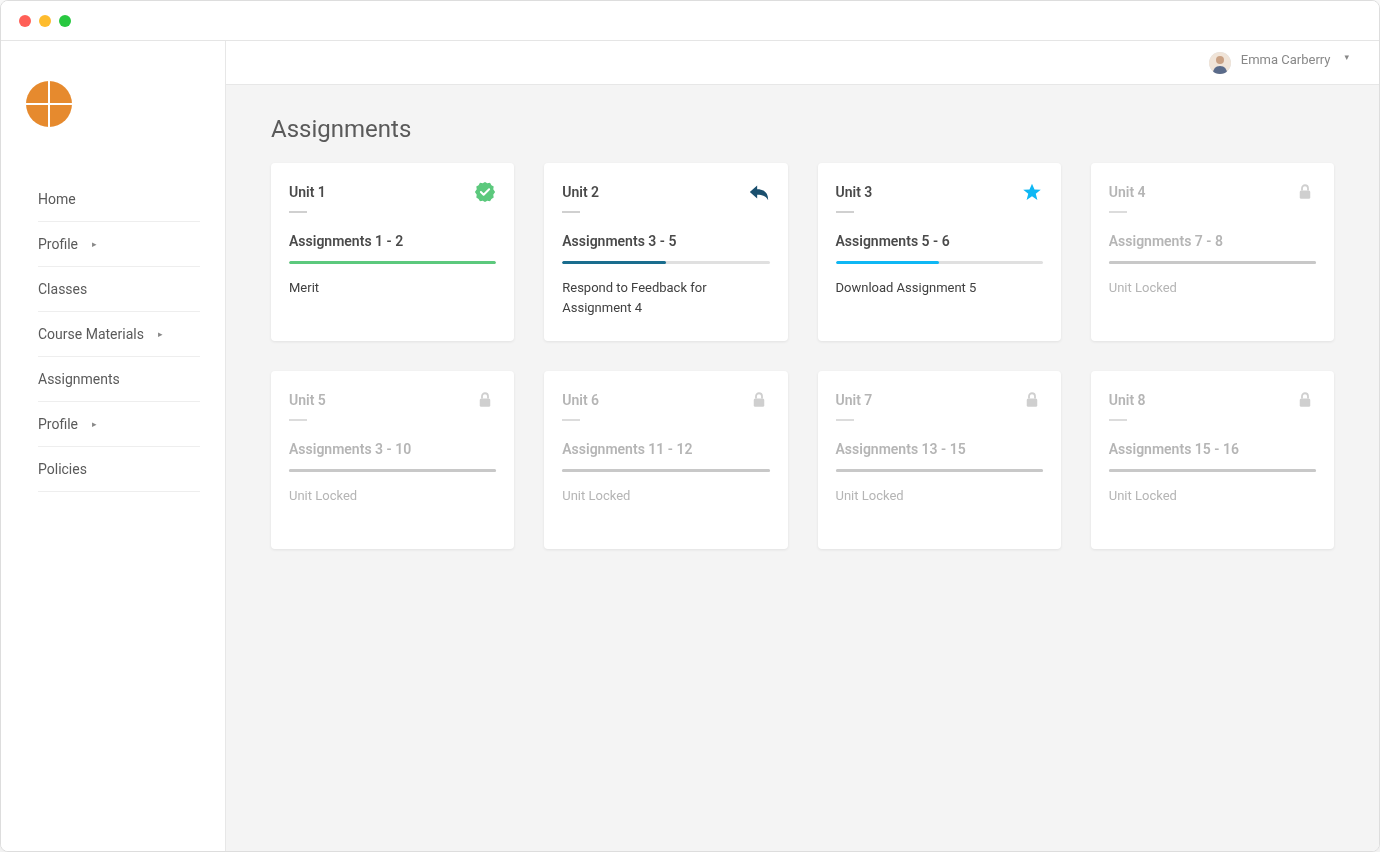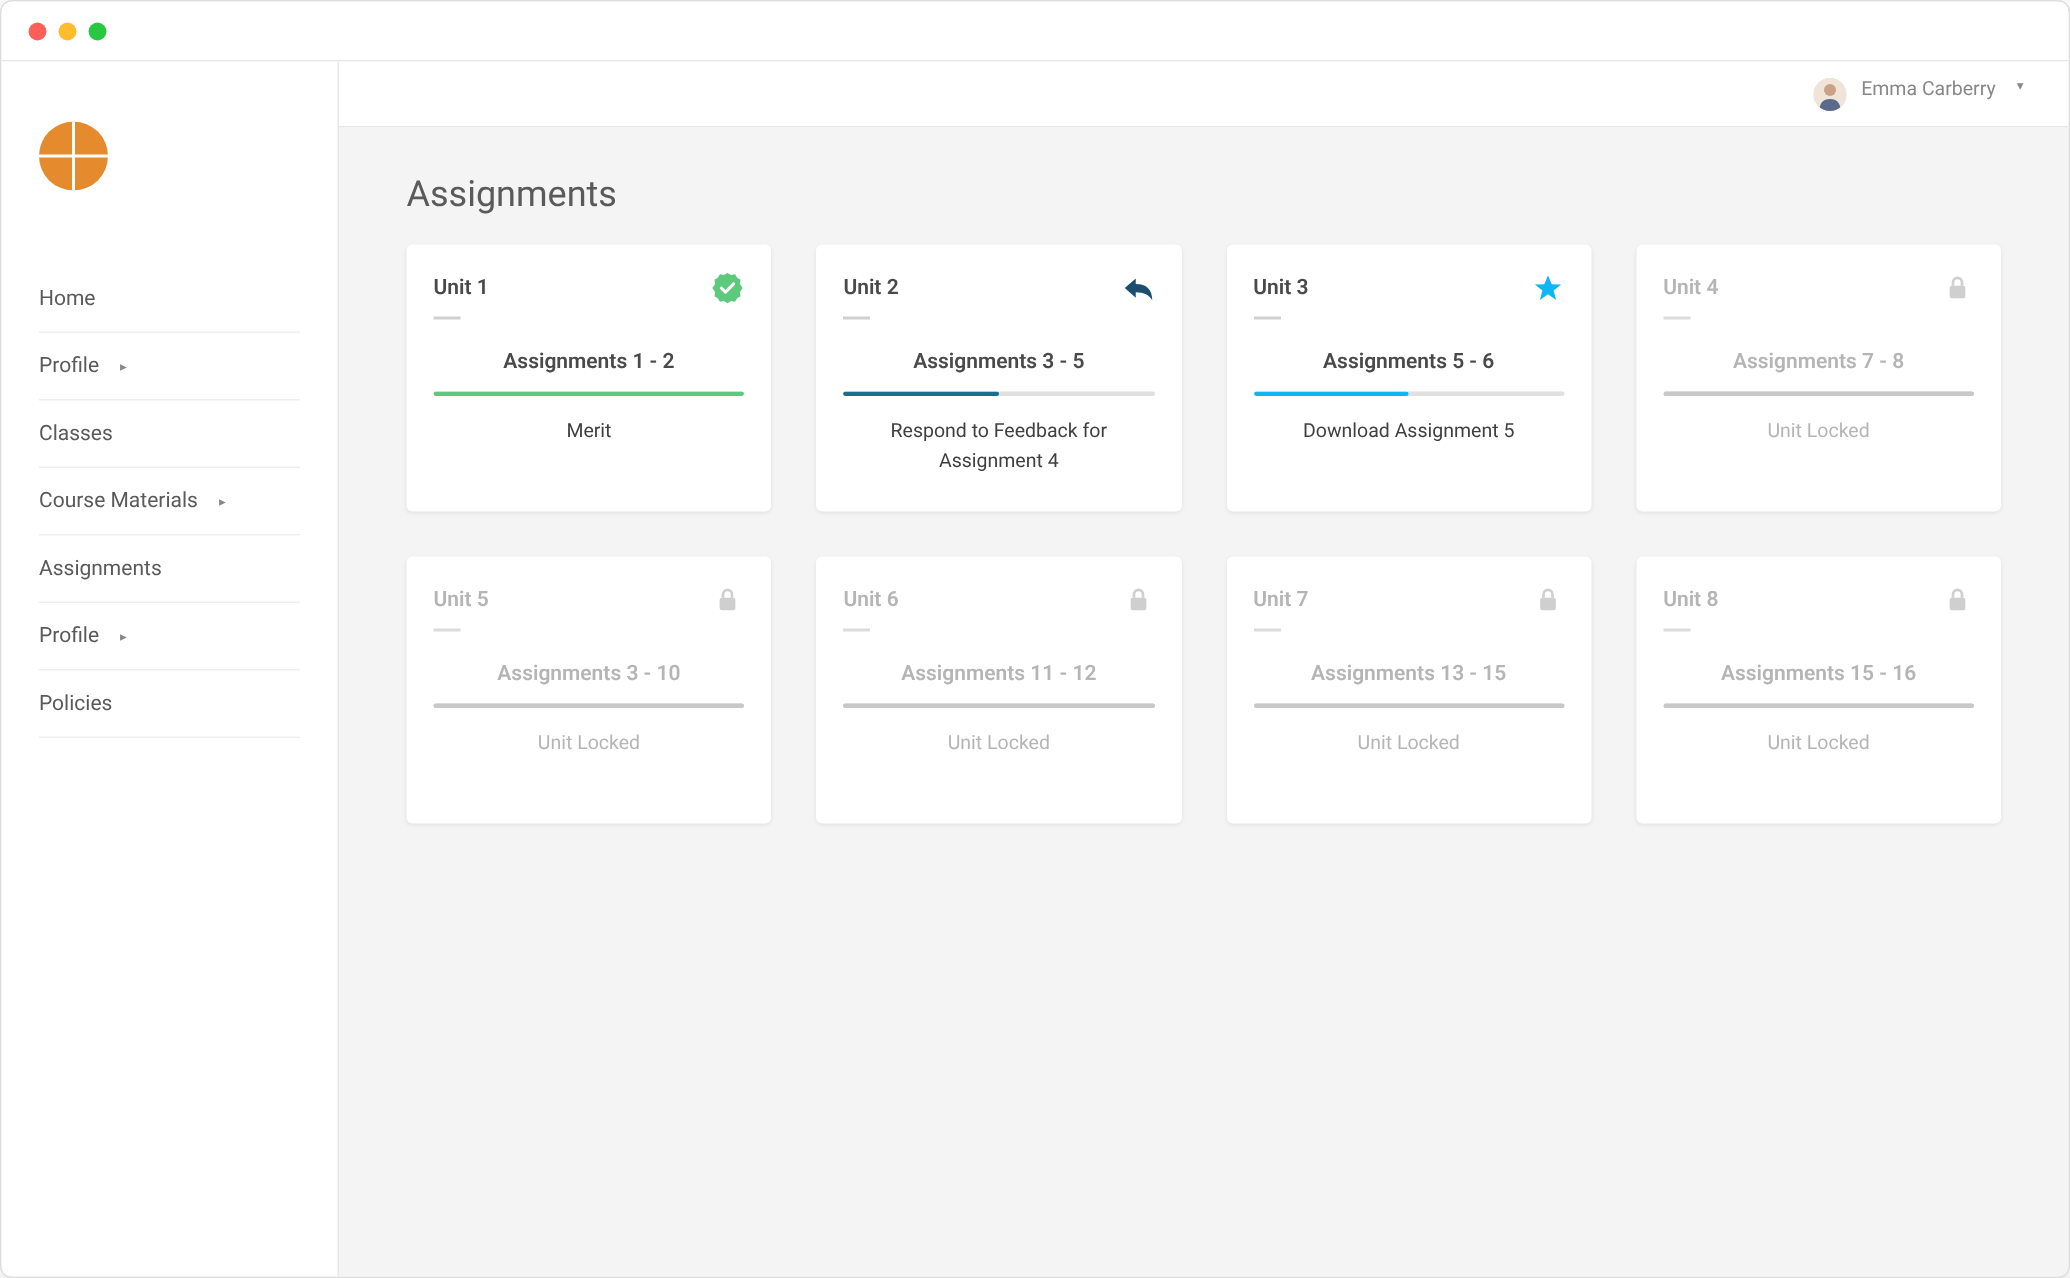--- a/index.html
+++ b/index.html
@@ -69,20 +69,21 @@
 
 .nav-item {
   padding: 14px 0;
   border-bottom: 1px solid #eee;
   color: #5a5a5a;
   font-size: 14px;
   cursor: pointer;
   display: flex;
   align-items: center;
   gap: 10px;
+  margin-left: 12px;
 }
 
 .chevron {
   font-size: 9px;
   color: #888;
   margin-left: 4px;
 }
 
 .main {
   flex: 1;
@@ -136,21 +137,20 @@
   gap: 30px;
 }
 
 .card {
   background: #fff;
   border-radius: 4px;
   box-shadow: 0 1px 3px rgba(0,0,0,0.08);
   padding: 18px 18px 22px 18px;
   position: relative;
   min-height: 178px;
-  text-align: center;
 }
 
 .card-header {
   display: flex;
   justify-content: space-between;
   align-items: center;
 }
 
 .unit-title {
   font-size: 14px;

